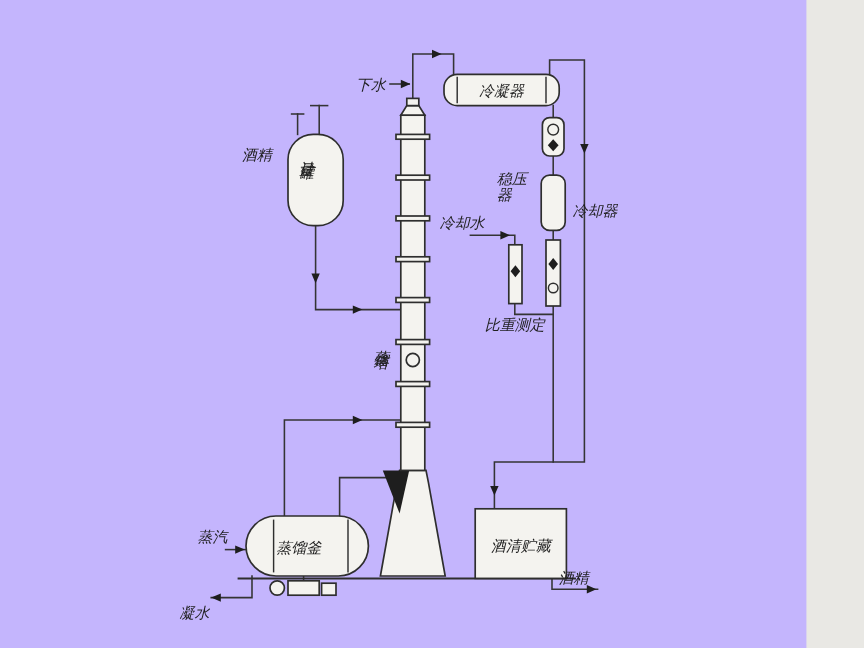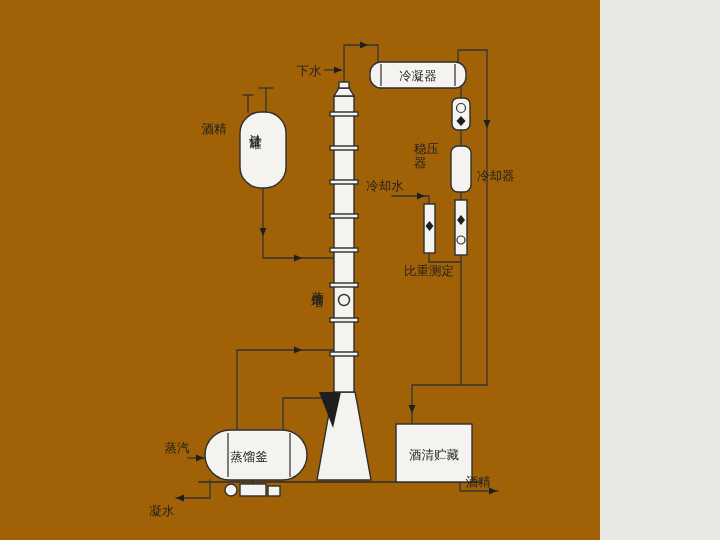--- a/index.html
+++ b/index.html
@@ -1,17 +1,17 @@
 <!DOCTYPE html>
 <html><head>
 <meta charset="utf-8">
 <style>
   html,body{margin:0;padding:0;background:#e9e8e4;}
   body{width:720px;height:540px;overflow:hidden;}
-  .stage{width:600px;height:540px;background:#a16207;position:relative;}
+  .stage{width:672px;height:540px;background:#c4b5fd;position:relative;font-style:italic;}
   svg{display:block;}
   svg text{
     font-family:"DejaVu Sans","Liberation Sans",sans-serif;
     font-size:12.5px;
     fill:#1f1f1f;
   }
   .v-label{
     writing-mode:vertical-rl;
     text-orientation:upright;
     letter-spacing:2px;

